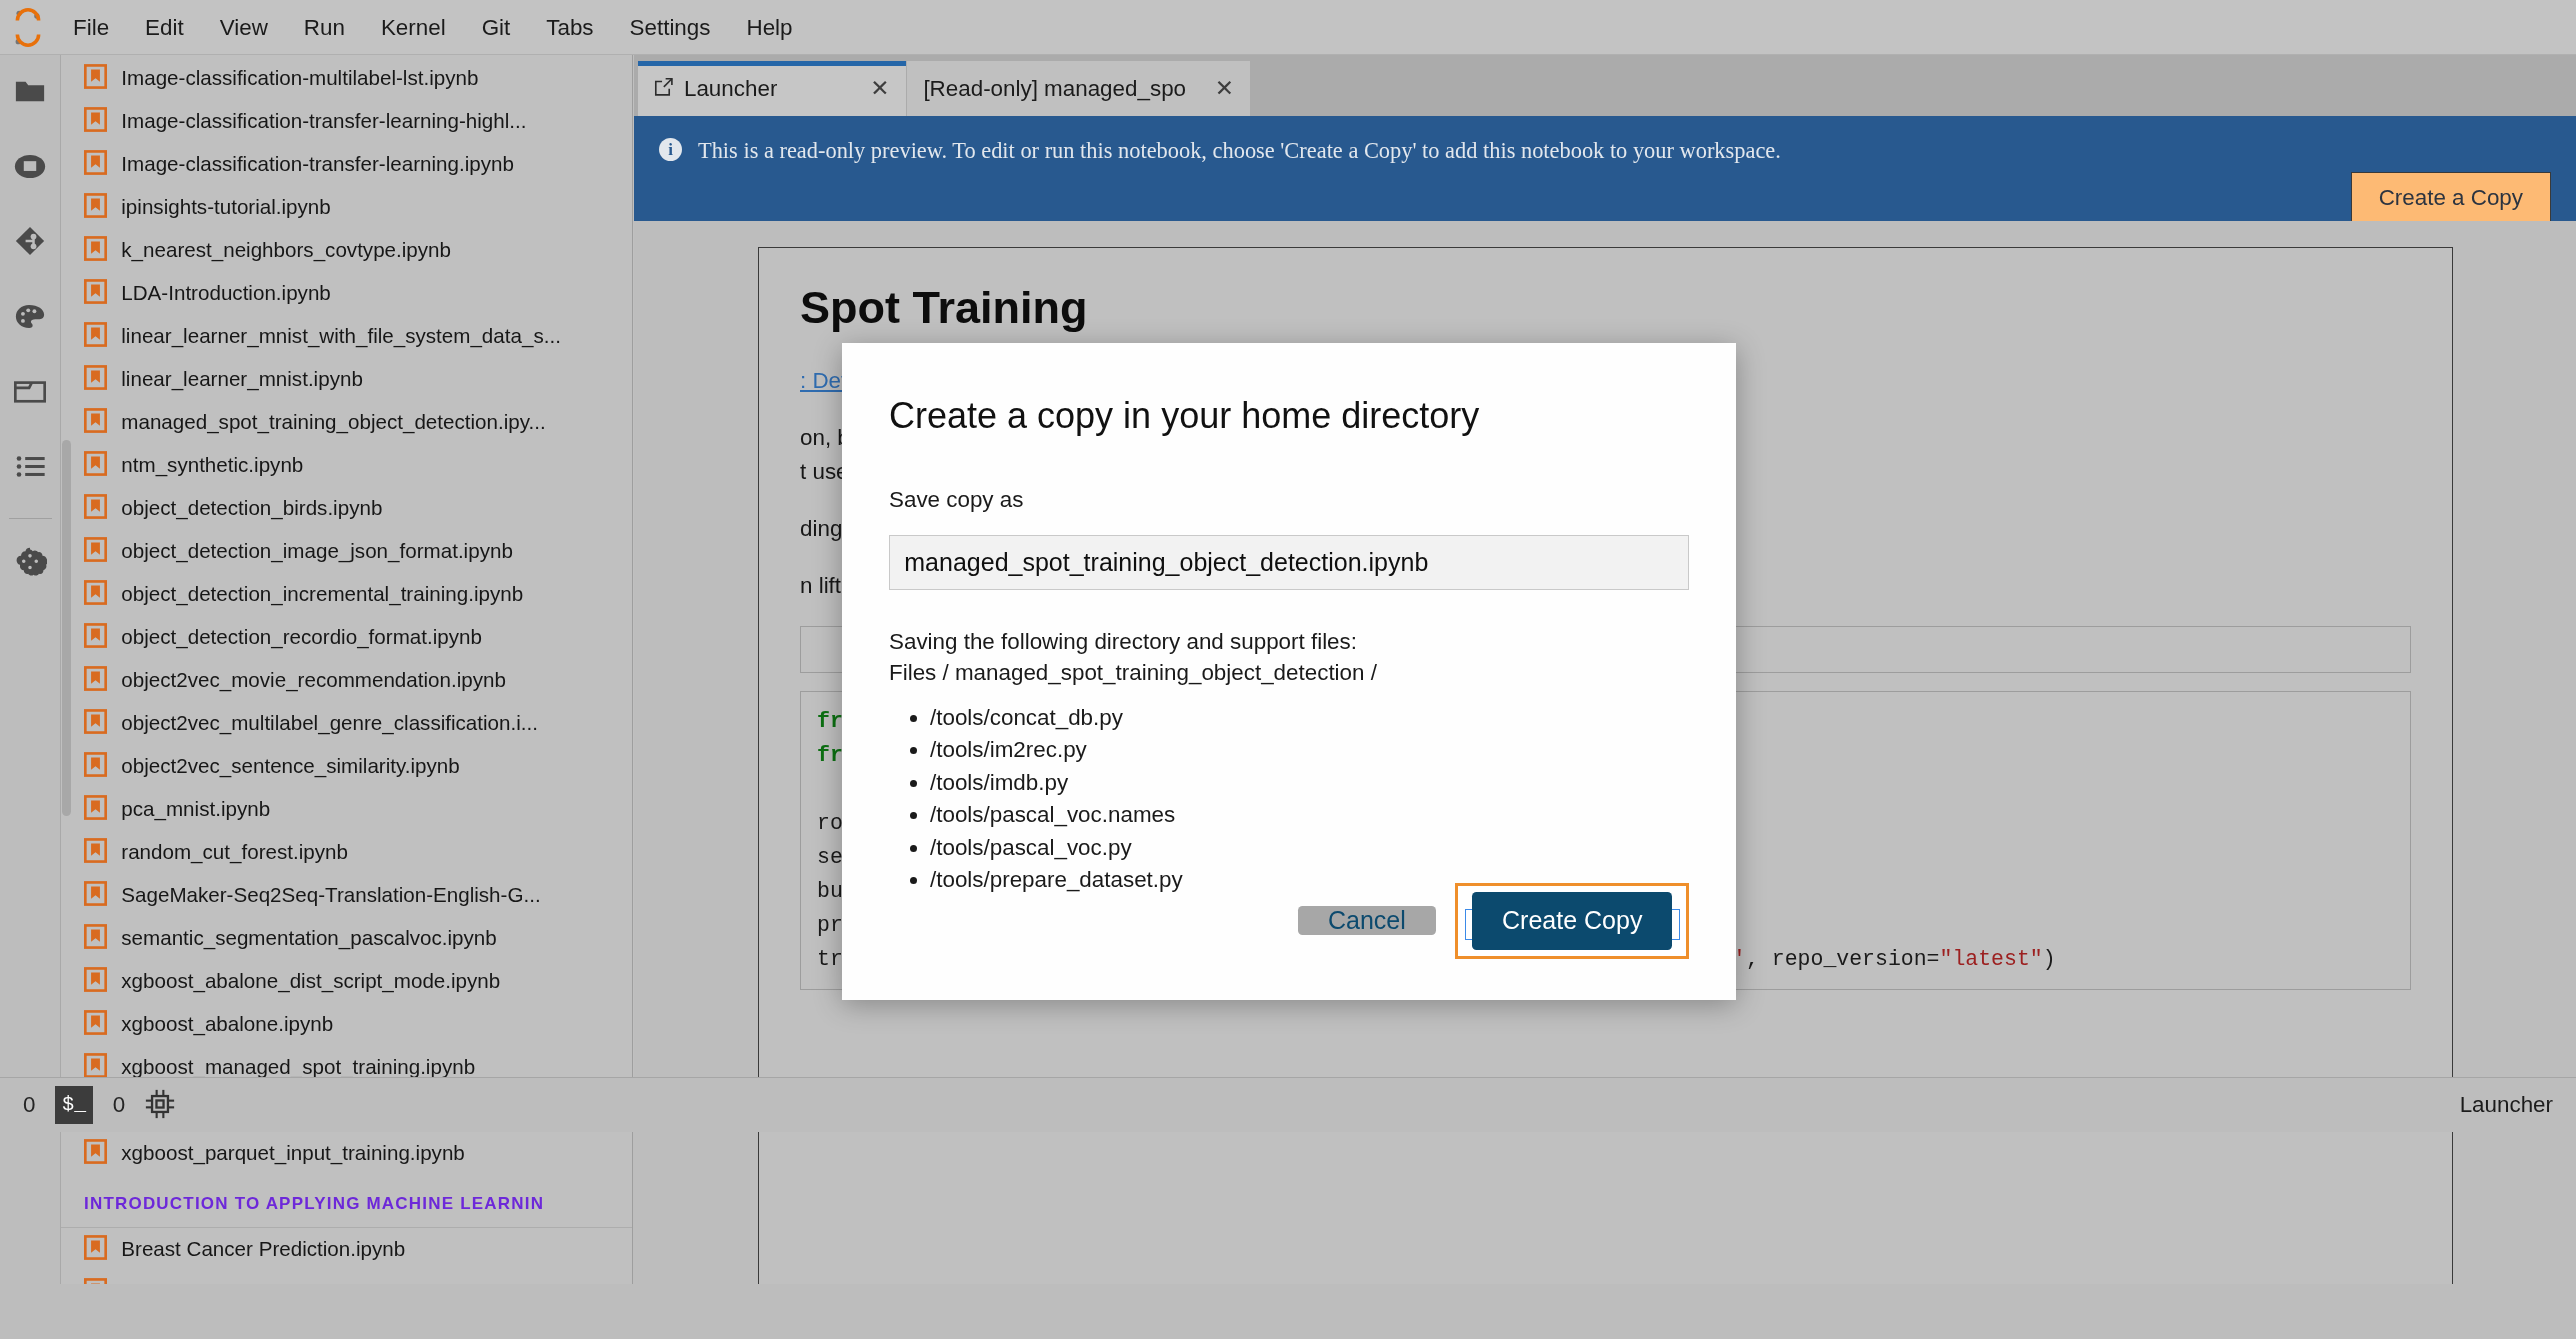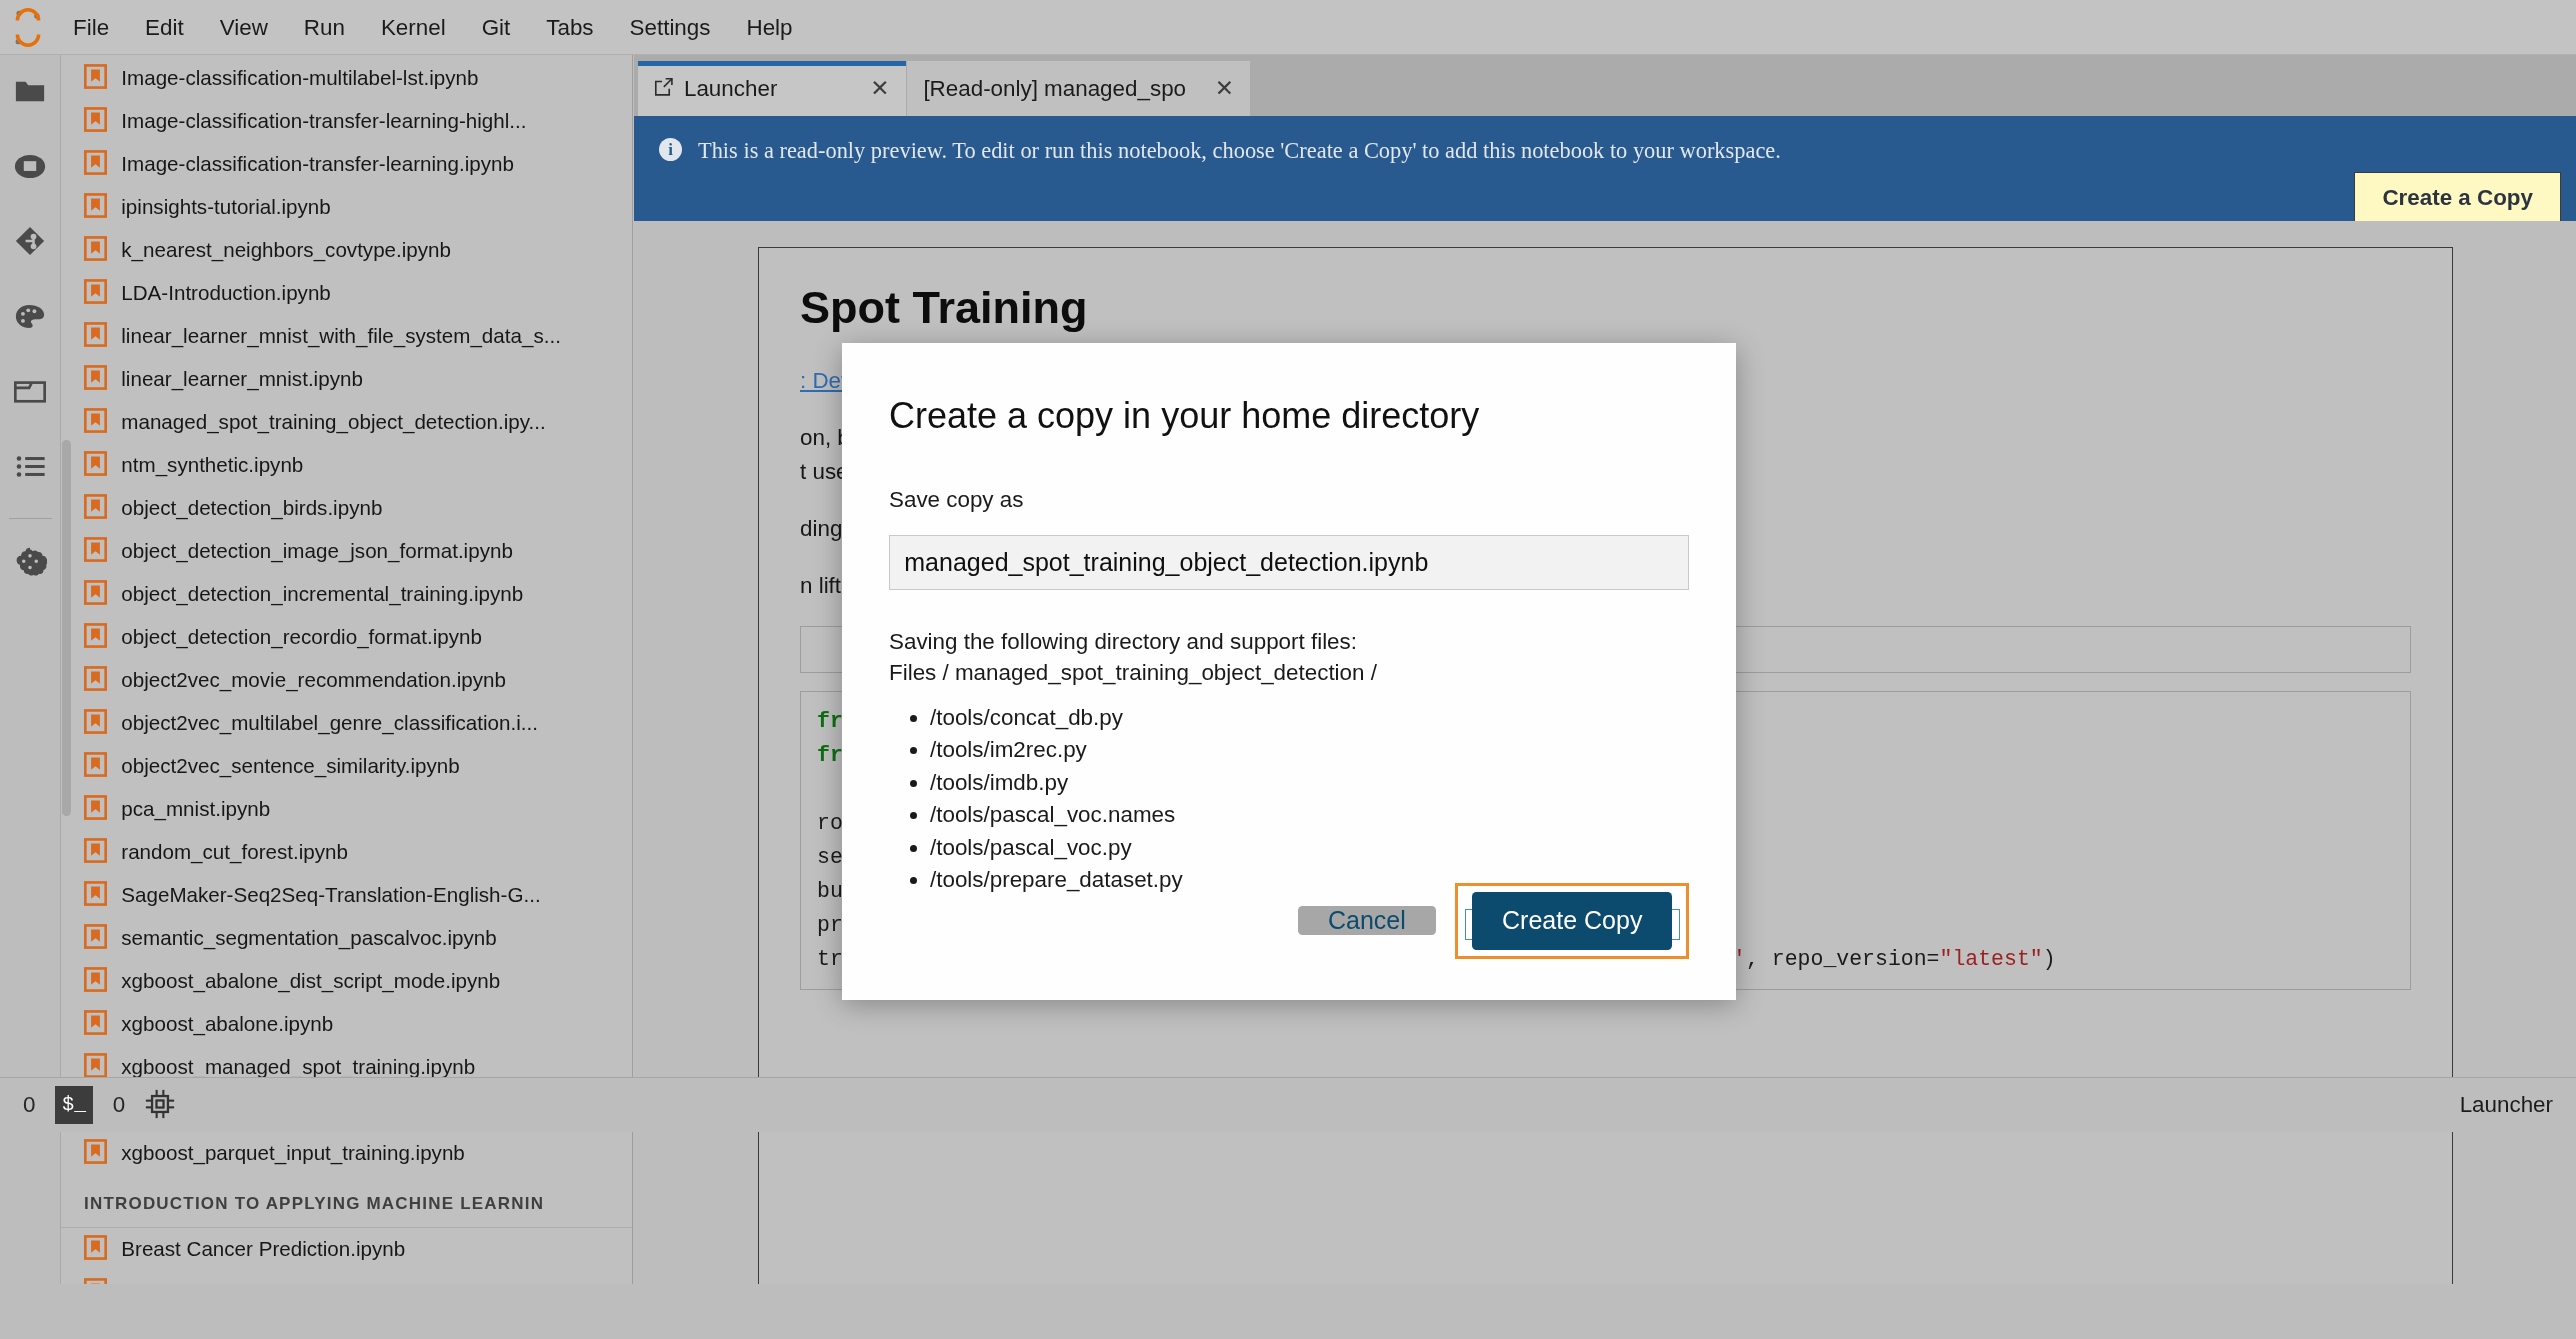--- a/index.html
+++ b/index.html
@@ -48,21 +48,21 @@
     display: flex; align-items: center; height: 43px; padding-left: 23px;
     cursor: pointer; white-space: nowrap;
   }
   .sb-row .nb-icon { flex: 0 0 auto; margin-right: 14.3px; }
   .sb-row .lbl {
     font-size: 20.6px; color: #171717; overflow: hidden;
     text-overflow: ellipsis; white-space: nowrap;
   }
   .sb-section {
     font-size: 17px; font-weight: bold; letter-spacing: 1.2px;
-    color: #404040; padding: 19.7px 0 12.5px 23px; border-bottom: 0.9px solid #adadad;
+    color: #6d28d9; padding: 19.7px 0 12.5px 23px; border-bottom: 0.9px solid #adadad;
     white-space: nowrap; overflow: hidden;
   }
   .sb-scrollbar {
     position: absolute; left: 0.9px; top: 385px; width: 9px; height: 376px;
     background: #a8a8a8; border-radius: 4.5px; cursor: pointer;
   }
 
   
   .main {
     position: absolute; top: 55px; left: 634px; width: 1942px; height: 1229px;
@@ -97,23 +97,23 @@
     font-family: "Liberation Serif", serif; font-size: 22.4px; line-height: 1.35;
     color: #e2e7ed;
   }
   .info-icon {
     flex: 0 0 auto; width: 23px; height: 23px; border-radius: 50%;
     background: #e2e7ed; color: #28598f; font-size: 17px; font-weight: bold;
     display: flex; align-items: center; justify-content: center;
     font-family: "Liberation Serif", serif; margin-top: 2.7px;
   }
   .banner-btn {
-    position: absolute; right: 15px; bottom: -3.6px;
-    background: #fef9c3; border: 1.8px solid #3a3a3a; color: #2c3440;
-    font-size: 22.4px; font-weight: bold; padding: 12.5px 27px; cursor: pointer;
+    position: absolute; right: 25px; bottom: -3.6px;
+    background: #fdba74; border: 1.8px solid #3a3a3a; color: #2c3440;
+    font-size: 22.4px; font-weight: normal; padding: 12.5px 27px; cursor: pointer;
     font-family: "Liberation Sans", sans-serif;
   }
 
   
   .nbwrap { flex: 1 1 auto; position: relative; overflow: hidden; background: #bdbdbd; }
   .nbpaper {
     position: absolute; left: 124px; top: 26px; right: 123px; bottom: -36px;
     background: #c0c0c0; border-top: 1.8px solid #3a3a3a;
     border-left: 1.8px solid #3a3a3a; border-right: 1.8px solid #3a3a3a;
     overflow: hidden;

